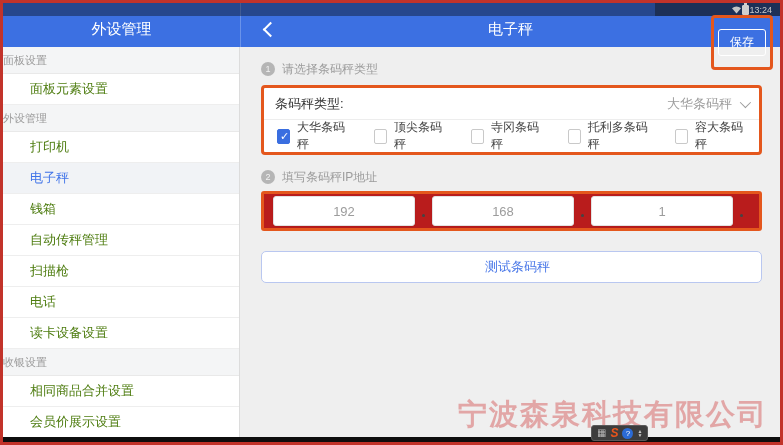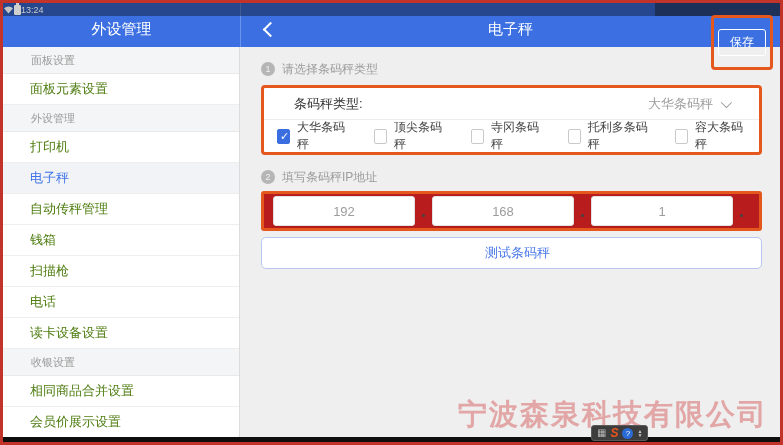--- a/index.html
+++ b/index.html
@@ -20,21 +20,21 @@
   .topbar .rhead {
     flex:1; height:44px; background:#3c70e2; border-left:1px solid #6a93ea;
     position:relative; display:flex; align-items:flex-end;
   }
   .head-title { color:#fff; font-size:15px; padding-bottom:8px; }
   .rhead .head-title { position:absolute; left:50%; transform:translateX(-50%); }
 
   .statusbar {
     position:absolute; left:0; top:0; width:777px; height:13px;
     background:rgba(10,14,24,0.42); z-index:5;
-    display:flex; align-items:center; gap:0; padding-right:8px;
+    display:flex; justify-content:flex-end; align-items:center; gap:0; padding-right:8px;
   }
   .statusbar .darkseg { position:absolute; right:0; top:0; width:125px; height:13px; background:rgba(20,20,22,0.45); }
   .st-time { color:#c9c9c9; font-size:9px; z-index:2; }
   .wifi { width:11px; height:9px; position:relative; z-index:2; }
   .wifi svg { display:block; }
   .batt { width:7px; height:10px; border:1px solid #cfcfcf; border-radius:1px; position:relative; background:#cfcfcf; z-index:2; }
   .batt::before { content:""; position:absolute; top:-3px; left:1px; width:3px; height:2px; background:#cfcfcf; }
 
   .back {
     position:absolute; left:24px; bottom:12px; width:11px; height:11px;
@@ -52,42 +52,42 @@
     font-family:inherit;
   }
 
   
   .sidebar {
     position:absolute; left:0; top:44px; width:237px; height:391px;
     background:#fff; border-right:1px solid #dcdcdc; overflow:hidden;
   }
   .side-section {
     height:27px; background:#f4f5f6; color:#9b9b9b; font-size:11px;
-    display:flex; align-items:center; padding-left:28px;
+    display:flex; align-items:center; padding-left:0;
     border-bottom:1px solid #e9e9e9;
   }
   .side-item {
     height:31px; background:#fff; color:#4d7c0f; font-size:13px;
     display:flex; align-items:center; padding-left:27px;
     border-bottom:1px solid #eeeeee; cursor:pointer;
   }
   .side-item.selected { background:#f1f3f6; color:#3f73e8; }
 
   
   .main { position:absolute; left:238px; top:44px; width:539px; height:391px; background:#efefef; padding:0 18px 0 20px; }
 
   .step-row { display:flex; align-items:center; gap:7px; margin-top:14px; height:16px; }
   .step-badge {
     width:14px; height:14px; border-radius:50%; background:#b5b5b5; color:#f2f2f2;
     font-size:9px; display:flex; align-items:center; justify-content:center; flex:0 0 14px;
   }
   .step-label { color:#9c9c9c; font-size:12px; }
 
   .type-panel { margin-top:8px; background:#fff; border:3px solid #e4571d; border-radius:4px; }
-  .type-row { height:32px; display:flex; align-items:center; padding:0 30px; border-bottom:1px solid #ededed; }
+  .type-row { height:32px; display:flex; align-items:center; padding:0 11px; border-bottom:1px solid #ededed; }
   .type-label { color:#333; font-size:13px; }
   .type-value { margin-left:auto; color:#9c9c9c; font-size:13px; display:flex; align-items:center; gap:8px; cursor:pointer; }
   .chev { width:8px; height:8px; border-right:1.5px solid #9c9c9c; border-bottom:1.5px solid #9c9c9c; transform:rotate(45deg) translateY(-2px); }
 
   .check-row { height:32px; display:flex; align-items:center; padding:0 13px; gap:26px; }
   .check-group { display:flex; align-items:center; gap:7px; cursor:pointer; }
   .cbox { width:15px; height:15px; border:1px solid #c9c9c9; border-radius:2px; background:#fff; position:relative; }
   .cbox.checked { background:#3a6ee0; border-color:#3a6ee0; }
   .cbox.checked::after { content:"✓"; position:absolute; left:2px; top:0px; color:#fff; font-size:11px; font-weight:bold; }
   .check-label { color:#444; font-size:12px; }
@@ -104,21 +104,21 @@
   .ip-box {
     flex:1; height:30px; background:#fff; border:1px solid #e3e3e3; border-radius:3px;
     box-shadow:0 1px 2px rgba(0,0,0,0.06); position:relative;
     display:flex; align-items:center; justify-content:center;
   }
   .ip-val { color:#9c9c9c; font-size:13px; }
   .ip-dot { width:3px; height:3px; background:#444; border-radius:50%; margin:0 7px; margin-top:8px; }
   .caret { width:1px; height:16px; background:#222; margin-left:1px; }
 
   .test-btn {
-    margin-top:6px; width:100%; height:32px; background:#fff; border:1px solid #b9c7f0;
+    margin-top:20px; width:100%; height:32px; background:#fff; border:1px solid #b9c7f0;
     border-radius:5px; color:#4a78e8; font-size:13px; cursor:pointer; font-family:inherit;padding-left:12px;
   }
 
   .watermark {
     position:absolute; right:12px; top:392px; font-size:29px; font-weight:bold;
     color:rgba(213,93,93,0.5); letter-spacing:2px; white-space:nowrap; pointer-events:none;
   }
 
   
   .bottom-strip { position:absolute; left:0; bottom:0; width:777px; height:5px; background:#0e0e0e; }
@@ -163,22 +163,22 @@
     <span class="batt"></span>
     <span class="st-time">13:24</span>
   </div>
 
   <div class="sidebar">
     <div class="side-section">面板设置</div>
     <div class="side-item">面板元素设置</div>
     <div class="side-section">外设管理</div>
     <div class="side-item">打印机</div>
     <div class="side-item selected">电子秤</div>
+    <div class="side-item">钱箱</div>
     <div class="side-item">自动传秤管理</div>
-    <div class="side-item">钱箱</div>
     <div class="side-item">扫描枪</div>
     <div class="side-item">电话</div>
     <div class="side-item">读卡设备设置</div>
     <div class="side-section">收银设置</div>
     <div class="side-item">相同商品合并设置</div>
     <div class="side-item">会员价展示设置</div>
   </div>
 
   <div class="main">
 

